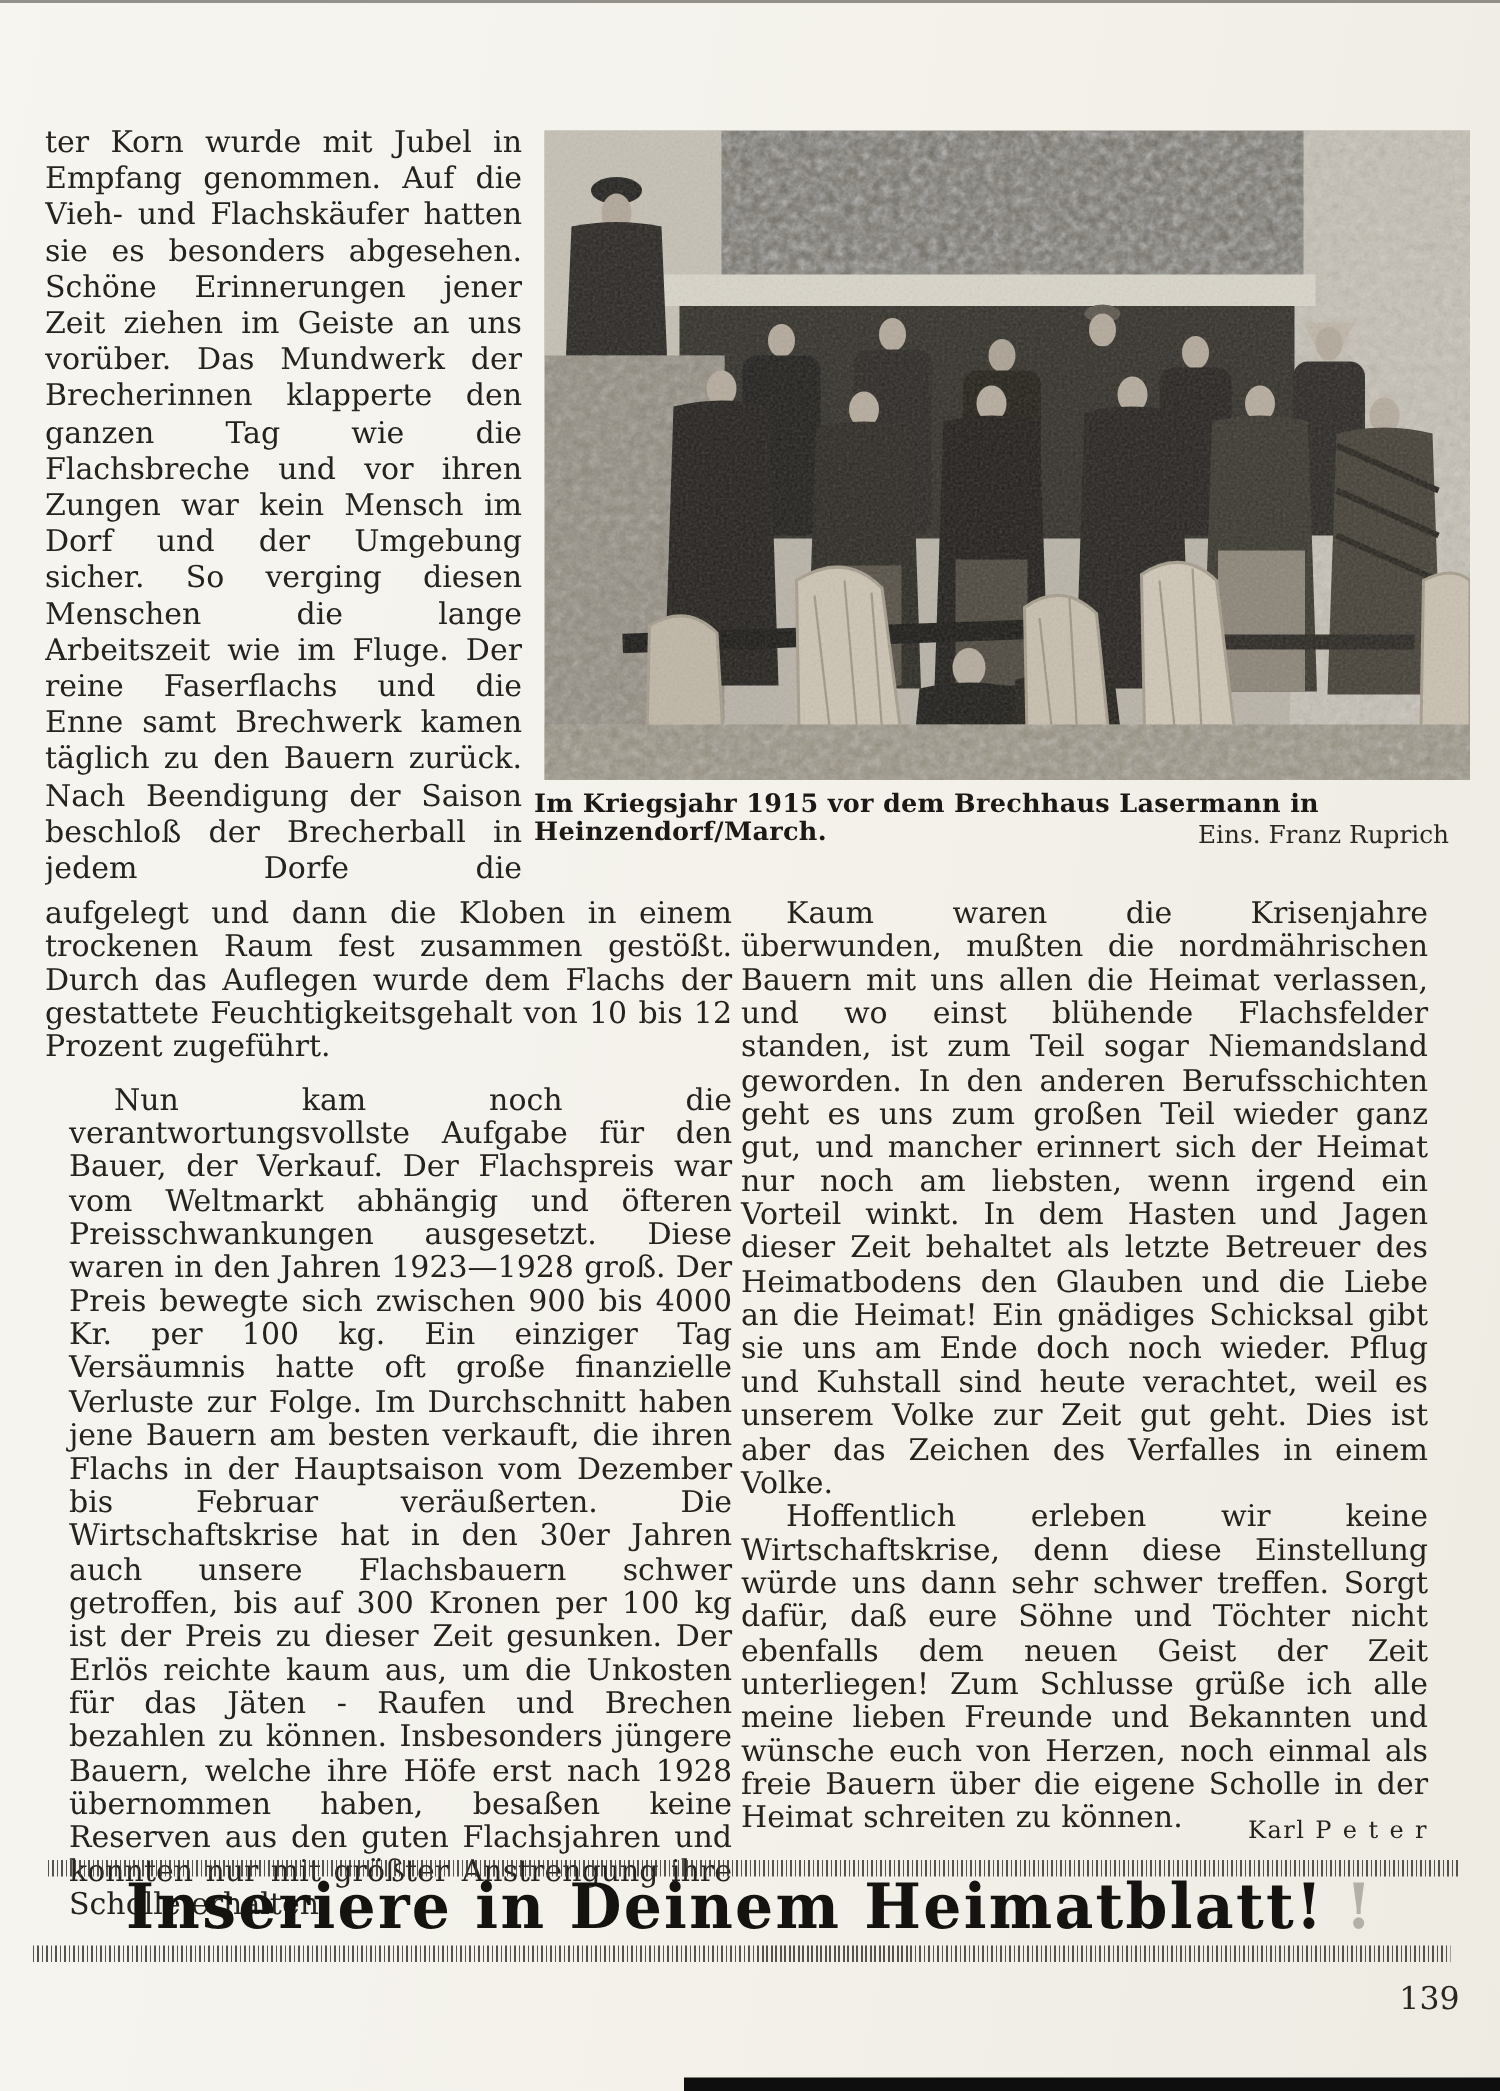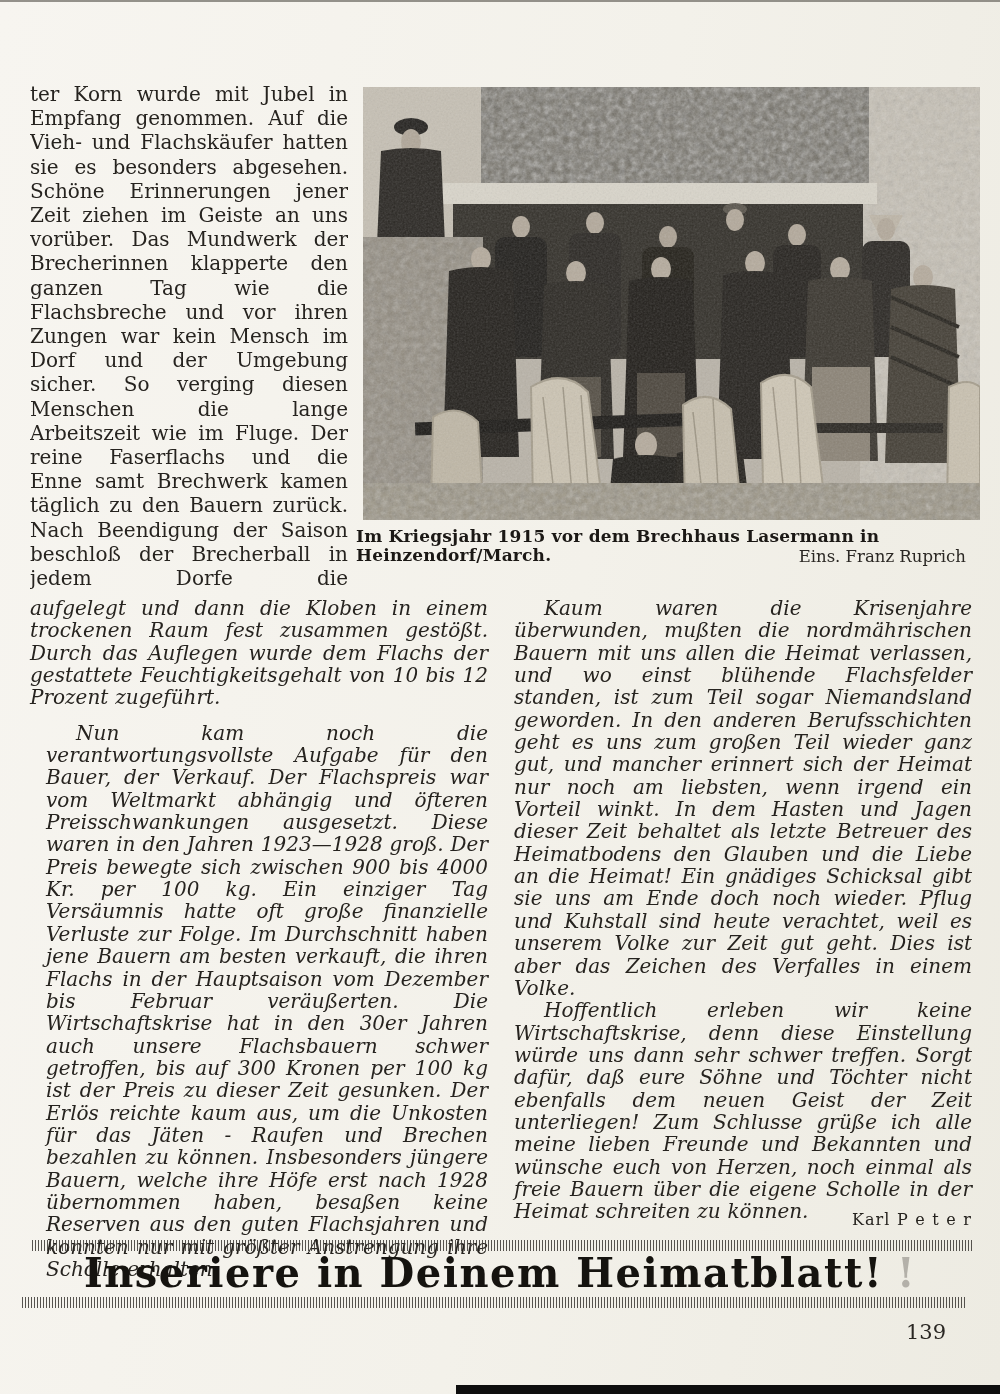--- a/index.html
+++ b/index.html
@@ -35,22 +35,22 @@
     position:absolute;left:356px;top:547px;width:610px;
     font-size:16.5px;text-align:right;color:#2a2723;font-weight:normal;
   }
   
   .col-lower{
     position:absolute;top:597px;width:458px;
     font-size:20px;line-height:22.35px;text-align:justify;
     word-spacing:.5px;
   }
   .col-lower.left{left:30px;}
-  .col-lower.right{left:514px;}
-  .col-lower p{margin:0;font-style:italic;}
+  .col-lower.right{left:494px;}
+  .col-lower p{margin:0;}
   .col-lower p.gap{margin-top:13px;margin-left:16px;}
   .col-lower p.indent{text-indent:30px;}
   .signature{
     text-align:right;margin-top:-22px;transform:translateY(8px);
     font-size:16px;letter-spacing:1px;
   }
   
   .stripe{
     position:absolute;height:11px;
     background:repeating-linear-gradient(90deg,#3a3733 0px,#3a3733 1px,rgba(0,0,0,0) 1px,rgba(0,0,0,0) 3px);
@@ -59,21 +59,21 @@
   .stripe.topbar{left:32px;top:1240px;width:942px;}
   .stripe.botbar{left:22px;top:1297px;width:945px;}
   .banner-text{
     position:absolute;left:30px;top:1248px;width:940px;height:48px;
     text-align:center;font-size:40px;font-weight:bold;color:#15130f;
     letter-spacing:1.5px;line-height:48px;transform:scaleY(1.04);
     font-family:"DejaVu Serif", serif;
   }
   .banner-ghost{opacity:.38;color:#55504a;margin-left:14px;font-weight:bold;}
   .page-number{
-    position:absolute;right:54px;top:1320px;
+    position:absolute;right:27px;top:1320px;
     font-size:21px;color:#2a2723;
   }
   .bottom-bar{
     position:absolute;left:456px;bottom:0;width:544px;height:9px;background:#0e0e0e;
   }
 </style>
 </head>
 <body>
 
 <div class="page">

